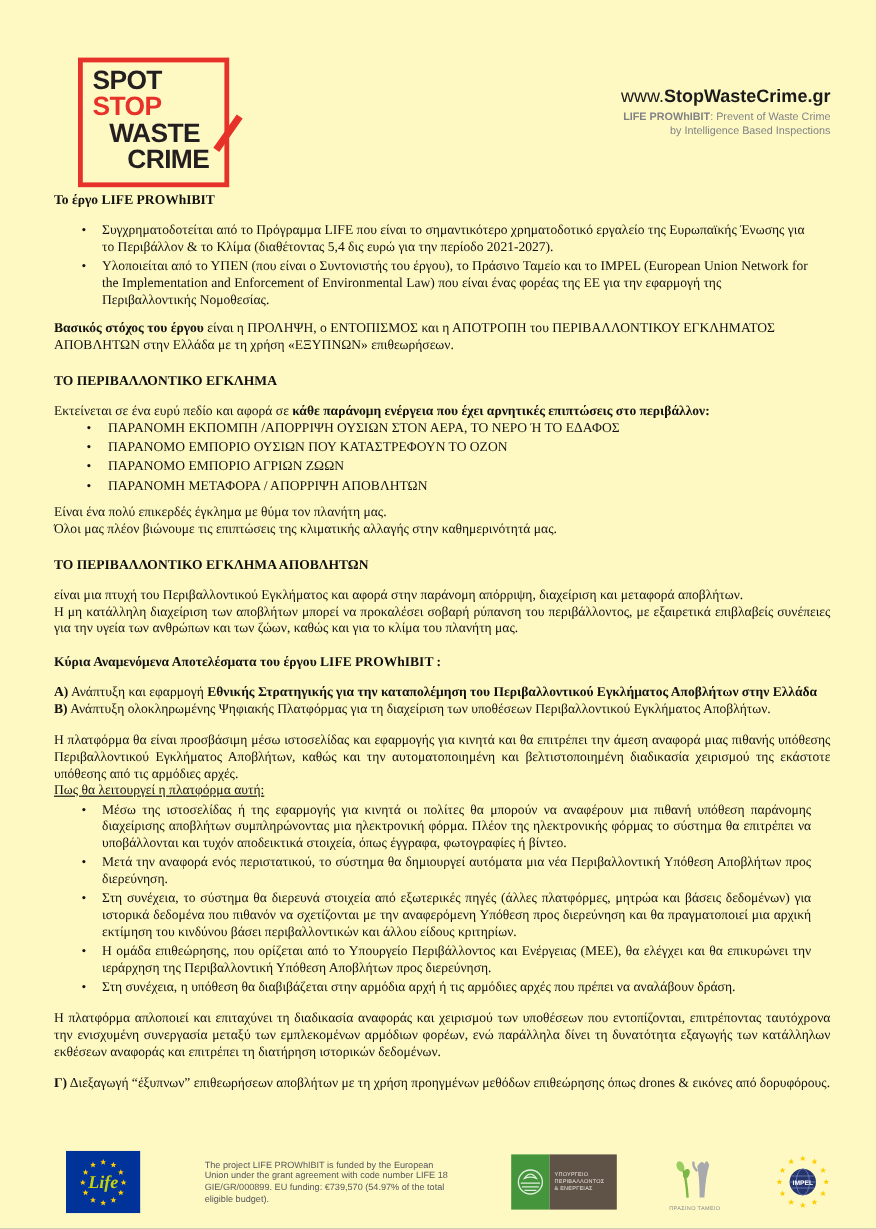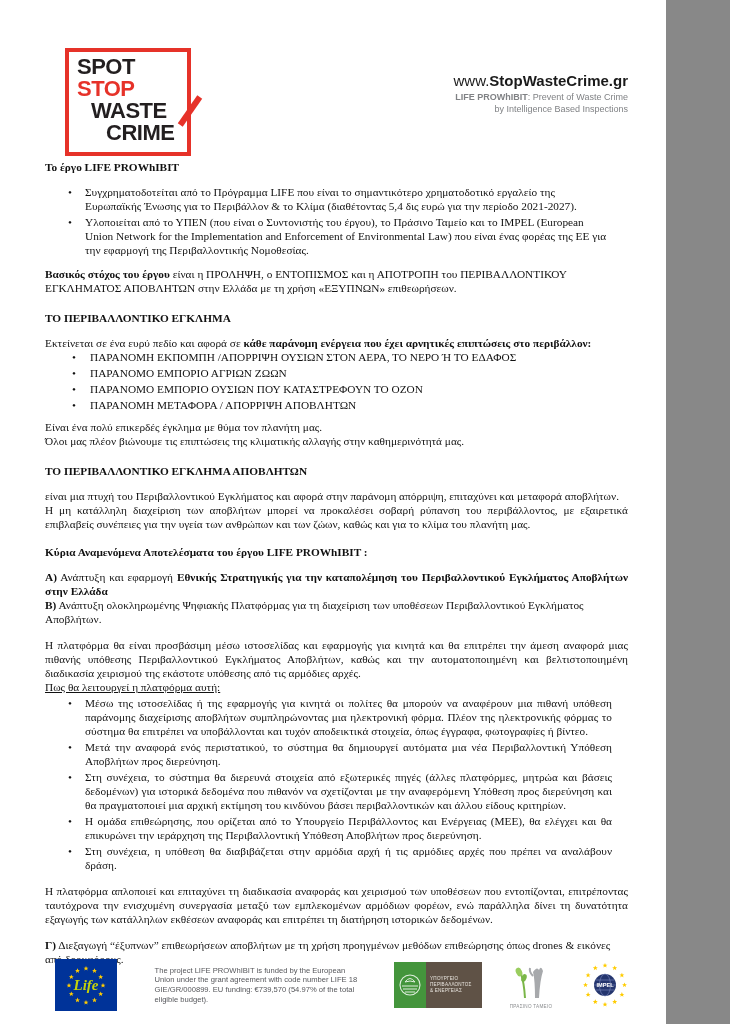--- a/index.html
+++ b/index.html
@@ -1,16 +1,16 @@
 <!DOCTYPE html>
 <html><head>
 <meta charset="utf-8">
 <style>
   html,body{margin:0;padding:0;background:#888;}
-  .page{position:relative;width:666px;height:1024px;background:#ffffff;overflow:hidden;
+  .page{position:relative;width:730px;height:1024px;background:#fef9c3;overflow:hidden;
         font-family:"Liberation Serif", serif;color:#111;}
   
   .brand{position:absolute;left:65px;top:48px;width:118px;height:100px;
          border:4px solid #e63229;}
   .brand .ln{position:absolute;font-family:"Liberation Sans",sans-serif;font-weight:700;
              font-size:22px;line-height:22px;letter-spacing:-0.5px;color:#231f20;white-space:nowrap;}
   .brand .l1{top:4px;left:8px;}
   .brand .l2{top:26px;left:8px;color:#e63229;}
   .brand .l3{top:48px;left:22px;}
   .brand .l4{top:70px;left:5px;margin-left:32px;}
@@ -80,31 +80,31 @@
       <div class="li">Υλοποιείται από το ΥΠΕΝ (που είναι ο Συντονιστής του έργου), το Πράσινο Ταμείο και το IMPEL (European Union Network for the Implementation and Enforcement of Environmental Law) που είναι ένας φορέας της ΕΕ για την εφαρμογή της Περιβαλλοντικής Νομοθεσίας.</div>
     </div>
 
     <p><b>Βασικός στόχος του έργου</b><span> είναι η ΠΡΟΛΗΨΗ, ο ΕΝΤΟΠΙΣΜΟΣ και η ΑΠΟΤΡΟΠΗ του ΠΕΡΙΒΑΛΛΟΝΤΙΚΟΥ ΕΓΚΛΗΜΑΤΟΣ ΑΠΟΒΛΗΤΩΝ στην Ελλάδα με τη χρήση «ΕΞΥΠΝΩΝ» επιθεωρήσεων.</span></p>
 
     <div class="h" style="margin-top:16px">ΤΟ ΠΕΡΙΒΑΛΛΟΝΤΙΚΟ ΕΓΚΛΗΜΑ</div>
 
     <p class="tight"><span>Εκτείνεται σε ένα ευρύ πεδίο και αφορά σε </span><b>κάθε παράνομη ενέργεια που έχει αρνητικές επιπτώσεις στο περιβάλλον:</b></p>
     <div class="ul" style="margin-bottom:8px">
       <div class="li2">ΠΑΡΑΝΟΜΗ ΕΚΠΟΜΠΗ /ΑΠΟΡΡΙΨΗ ΟΥΣΙΩΝ ΣΤΟΝ ΑΕΡΑ, ΤΟ ΝΕΡΟ Ή ΤΟ ΕΔΑΦΟΣ</div>
+      <div class="li2">ΠΑΡΑΝΟΜΟ ΕΜΠΟΡΙΟ ΟΥΣΙΩΝ ΠΟΥ ΚΑΤΑΣΤΡΕΦΟΥΝ ΤΟ ΟΖΟΝ</div>
       <div class="li2">ΠΑΡΑΝΟΜΟ ΕΜΠΟΡΙΟ ΑΓΡΙΩΝ ΖΩΩΝ</div>
-      <div class="li2">ΠΑΡΑΝΟΜΟ ΕΜΠΟΡΙΟ ΟΥΣΙΩΝ ΠΟΥ ΚΑΤΑΣΤΡΕΦΟΥΝ ΤΟ ΟΖΟΝ</div>
       <div class="li2">ΠΑΡΑΝΟΜΗ ΜΕΤΑΦΟΡΑ / ΑΠΟΡΡΙΨΗ ΑΠΟΒΛΗΤΩΝ</div>
     </div>
 
     <p class="tight">Είναι ένα πολύ επικερδές έγκλημα με θύμα τον πλανήτη μας.</p>
     <p>Όλοι μας πλέον βιώνουμε τις επιπτώσεις της κλιματικής αλλαγής στην καθημερινότητά μας.</p>
 
     <div class="h" style="margin-top:16px">ΤΟ ΠΕΡΙΒΑΛΛΟΝΤΙΚΟ ΕΓΚΛΗΜΑ ΑΠΟΒΛΗΤΩΝ</div>
 
-    <p class="tight">είναι μια πτυχή του Περιβαλλοντικού Εγκλήματος και αφορά στην παράνομη απόρριψη, επιταχύνει και μεταφορά αποβλήτων.</p>
+    <p class="tight">είναι μια πτυχή του Περιβαλλοντικού Εγκλήματος και αφορά στην παράνομη απόρριψη, διαχείριση και μεταφορά αποβλήτων.</p>
     <p class="just">Η μη κατάλληλη διαχείριση των αποβλήτων μπορεί να προκαλέσει σοβαρή ρύπανση του περιβάλλοντος, με εξαιρετικά επιβλαβείς συνέπειες για την υγεία των ανθρώπων και των ζώων, καθώς και για το κλίμα του πλανήτη μας.</p>
 
     <div class="h" style="margin-top:14px">Κύρια Αναμενόμενα Αποτελέσματα του έργου LIFE PROWhIBIT :</div>
 
     <p class="tight just"><b>Α)</b><span> Ανάπτυξη και εφαρμογή </span><b>Εθνικής Στρατηγικής για την καταπολέμηση του Περιβαλλοντικού Εγκλήματος Αποβλήτων στην Ελλάδα</b></p>
     <p><b>Β)</b><span> Ανάπτυξη ολοκληρωμένης Ψηφιακής Πλατφόρμας για τη διαχείριση των υποθέσεων Περιβαλλοντικού Εγκλήματος Αποβλήτων.</span></p>
 
     <p class="just" style="margin-top:12px;margin-bottom:0">Η πλατφόρμα θα είναι προσβάσιμη μέσω ιστοσελίδας και εφαρμογής για κινητά και θα επιτρέπει την άμεση αναφορά μιας πιθανής υπόθεσης Περιβαλλοντικού Εγκλήματος Αποβλήτων, καθώς και την αυτοματοποιημένη και βελτιστοποιημένη διαδικασία χειρισμού της εκάστοτε υπόθεσης από τις αρμόδιες αρχές.</p>
     <div class="u">Πως θα λειτουργεί η πλατφόρμα αυτή:</div>
 

